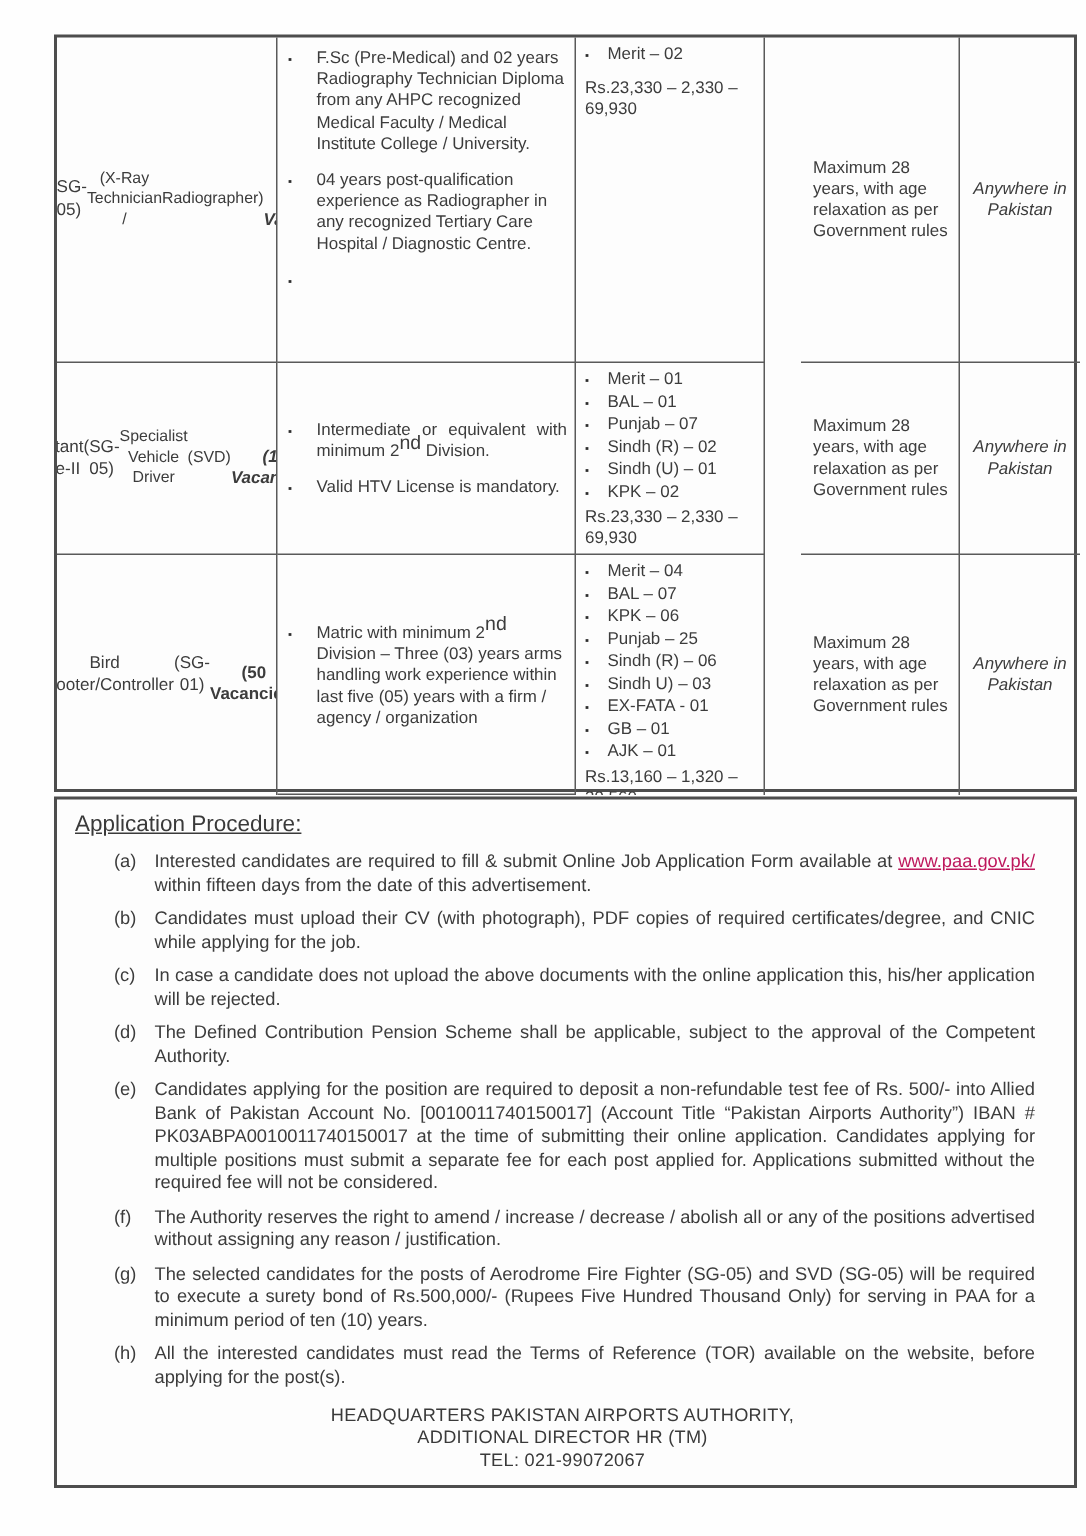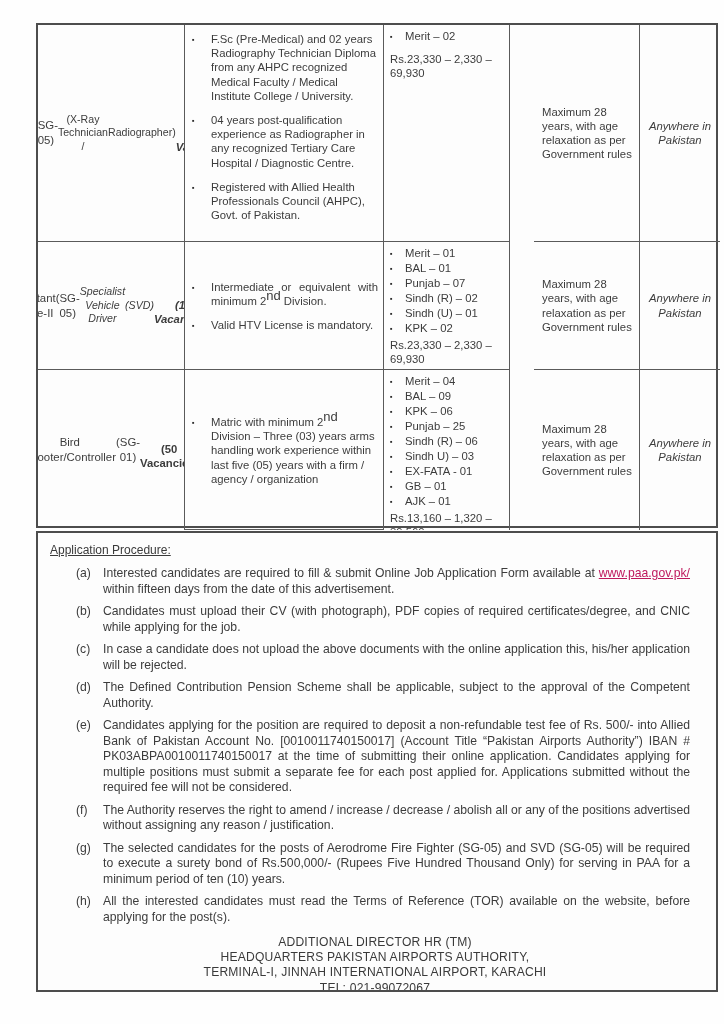--- a/index.html
+++ b/index.html
@@ -22,21 +22,21 @@
   .cell{
     box-sizing:border-box;border-right:1.5px solid #5a5a5a;border-bottom:1.5px solid #5a5a5a;
     padding:5px 5px;font-size:11.3px;line-height:14.2px;overflow:hidden;
   }
   .cell.last-col{border-right:none;}
   .cell.last-row{border-bottom:none;}
 
   .c-pos{display:flex;flex-direction:row;align-items:center;justify-content:center;text-align:center;}
   .pos-title,.pos-grade{font-size:11.4px;line-height:15px;}
   .pos-sub{font-size:10.6px;line-height:13.5px;}
-  .pos-sub.italic{font-style:italic;}
+  .pos-sub.italic{}
   .pos-vac{margin-top:13px;font-weight:bold;}
   .pos-vac.italic{font-style:italic;}
   .pos-vac.tight{margin-top:12px;}
 
   .c-qual{display:flex;flex-direction:column;gap:10px;padding:7px 5px 5px 7px;}
   .c-qual.v-center{justify-content:center;}
   .c-qual.justify .b-text{text-align:justify;}
   .bullet-row{display:flex;align-items:flex-start;}
   .b-marker{flex:none;width:19px;font-size:7.5px;line-height:14px;padding-top:1px;text-align:left;color:#2e2e2e;}
   .b-marker.narrow{width:15px;}
@@ -53,21 +53,21 @@
 
   sup{font-size:13px;vertical-align:super;line-height:0;}
 
   
   .proc-box{
     position:absolute;left:36px;top:531px;width:682px;height:461px;
     border:2px solid #4d4d4d;box-sizing:border-box;background:#fdfdfd;
     padding:7px 14px 0 10px;overflow:hidden;
   }
   .proc-heading{
-    display:inline-block;font-size:12px;text-decoration:underline;
+    display:inline-block;font-size:15px;text-decoration:underline;
     margin:1px 0 9px 2px;color:#3a3a3a;
   }
   .proc-items{margin-left:28px;margin-right:12px;display:flex;flex-direction:column;gap:7px;}
   .proc-item{display:flex;font-size:12.2px;line-height:15.5px;}
   .item-label{flex:none;width:27px;}
   .item-text{flex:1;text-align:justify;}
   .link{color:#be185d;text-decoration:underline;cursor:pointer;}
 
   .footer-sig{
     margin-top:10px;text-align:center;font-size:12.1px;line-height:15.2px;
@@ -93,21 +93,20 @@
       <div class="bullet-row">
         <span class="b-marker">▪</span>
         <span class="b-text">F.Sc (Pre-Medical) and 02 years Radiography Technician Diploma from any AHPC recognized Medical Faculty / Medical Institute College / University.</span>
       </div>
       <div class="bullet-row">
         <span class="b-marker">▪</span>
         <span class="b-text">04 years post-qualification experience as Radiographer in any recognized Tertiary Care Hospital / Diagnostic Centre.</span>
       </div>
       <div class="bullet-row">
         <span class="b-marker">▪</span>
-        <span class="b-text">Registered with Allied Health Professionals Council (AHPC), Govt. of Pakistan.</span>
       </div>
     </div>
 
     <div class="cell c-quota">
       <div class="quota-list">
         <div class="quota-item">
           <span class="b-marker narrow">▪</span>
           <span class="b-text">Merit – 02</span>
         </div>
       </div>
@@ -193,21 +192,21 @@
     </div>
 
     <div class="cell c-quota last-row">
       <div class="quota-list">
         <div class="quota-item">
             <span class="b-marker narrow">▪</span>
             <span class="b-text">Merit – 04</span>
           </div>
         <div class="quota-item">
             <span class="b-marker narrow">▪</span>
-            <span class="b-text">BAL – 09</span>
+            <span class="b-text">BAL – 07</span>
           </div>
         <div class="quota-item">
             <span class="b-marker narrow">▪</span>
             <span class="b-text">KPK – 06</span>
           </div>
         <div class="quota-item">
             <span class="b-marker narrow">▪</span>
             <span class="b-text">Punjab – 25</span>
           </div>
         <div class="quota-item">
@@ -285,20 +284,19 @@
       </div>
 
       <div class="proc-item">
         <span class="item-label">(h)</span>
         <span class="item-text">All the interested candidates must read the Terms of Reference (TOR) available on the website, before applying for the post(s).</span>
       </div>
 
     </div>
 
     <div class="footer-sig">
+      <div>HEADQUARTERS PAKISTAN AIRPORTS AUTHORITY,</div>
       <div>ADDITIONAL DIRECTOR HR (TM)</div>
-      <div>HEADQUARTERS PAKISTAN AIRPORTS AUTHORITY,</div>
-      <div>TERMINAL-I, JINNAH INTERNATIONAL AIRPORT, KARACHI</div>
       <div>TEL: 021-99072067</div>
     </div>
   </div>
 
 </div>
 
 </body></html>

